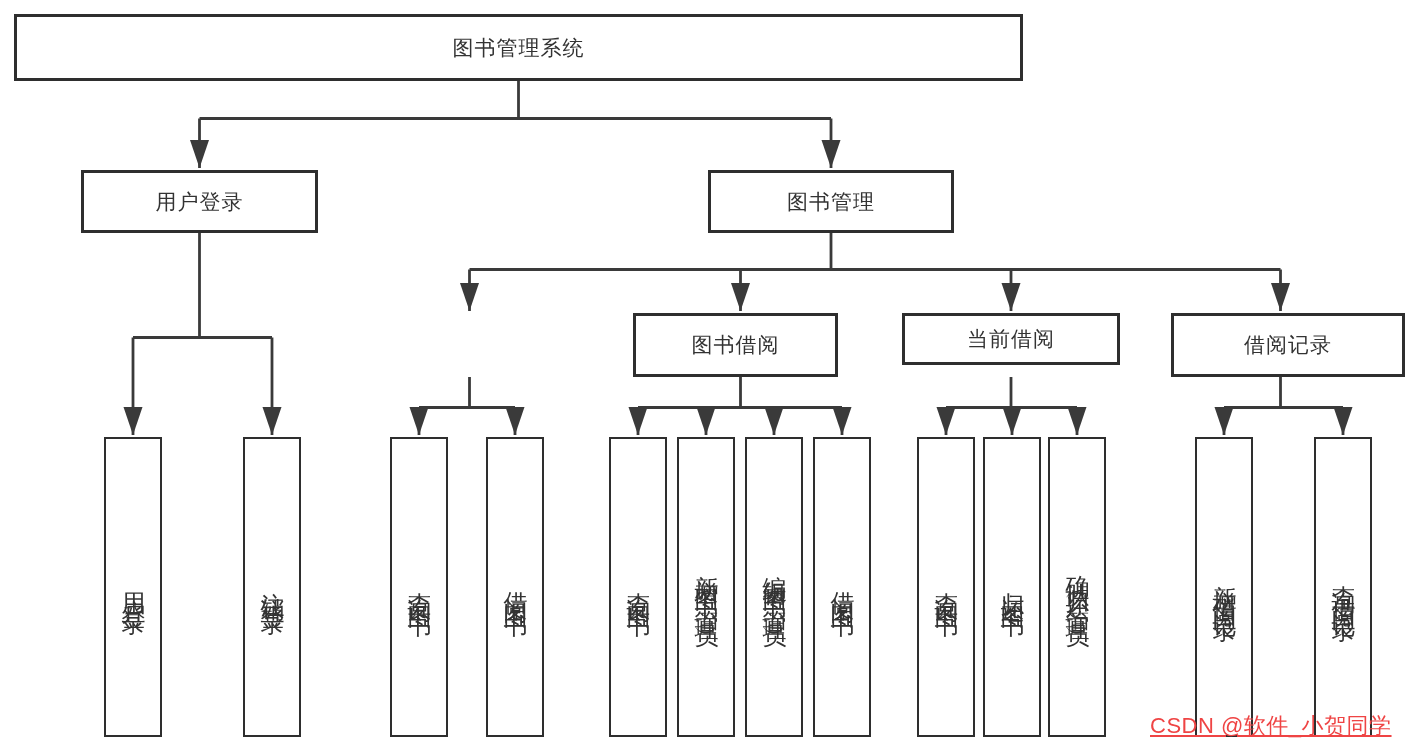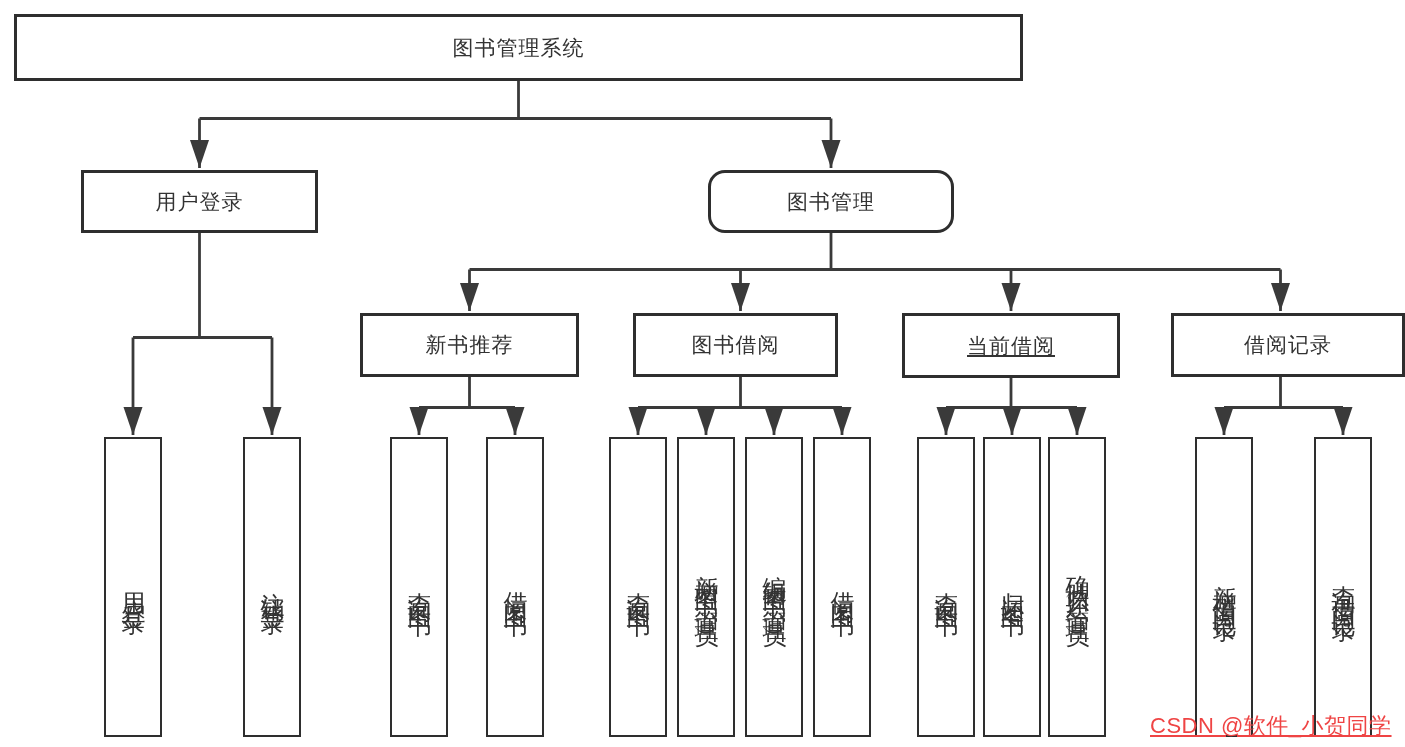--- a/index.html
+++ b/index.html
@@ -67,25 +67,24 @@
 
     <path class="ln" d="M1280.5,377 V407.5"></path>
     <path class="ln" d="M1224,407.5 H1343"></path>
     <path class="ln" d="M1224,407.5 V435" marker-end="url(#arw)"></path>
     <path class="ln" d="M1343,407.5 V435" marker-end="url(#arw)"></path>
   </svg>
 
   <div class="node h" style="left:14px;top:14px;width:1009px;height:67px;">图书管理系统</div>
 
   <div class="node h" style="left:81px;top:170px;width:237px;height:63px;">用户登录</div>
-  <div class="node h" style="left:708px;top:170px;width:246px;height:63px;border-radius:17px;">图书管理</div>
+  <div class="node h" style="left:708px;top:170px;width:246px;height:63px;">图书管理</div>
 
-  <div class="node h" style="left:360px;top:313px;width:219px;height:64px;">新书推荐</div>
   <div class="node h" style="left:633px;top:313px;width:205px;height:64px;">图书借阅</div>
-  <div class="node h" style="left:902px;top:313px;width:218px;height:65px;text-decoration:underline;">当前借阅</div>
+  <div class="node h" style="left:902px;top:313px;width:218px;height:52px;">当前借阅</div>
   <div class="node h" style="left:1171px;top:313px;width:234px;height:64px;">借阅记录</div>
 
   <div class="node v" style="left:104px;top:437px;width:58px;height:300px;">用户登录</div>
   <div class="node v" style="left:243px;top:437px;width:58px;height:300px;">注销登录</div>
 
   <div class="node v" style="left:390px;top:437px;width:58px;height:300px;">查询图书</div>
   <div class="node v" style="left:486px;top:437px;width:58px;height:300px;">借阅图书</div>
 
   <div class="node v" style="left:609px;top:437px;width:58px;height:300px;">查询图书</div>
   <div class="node v" style="left:677px;top:437px;width:58px;height:300px;">新增图书（管理员）</div>

